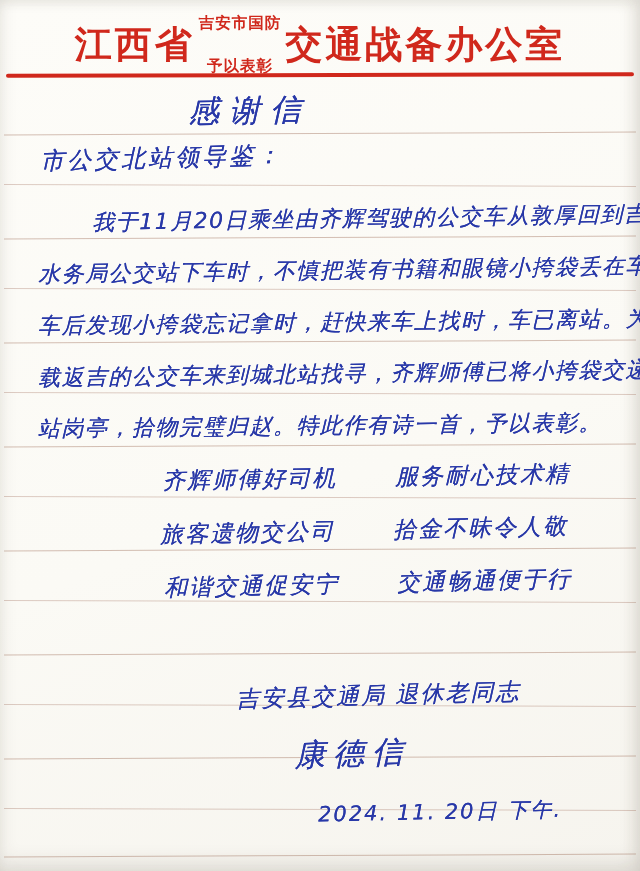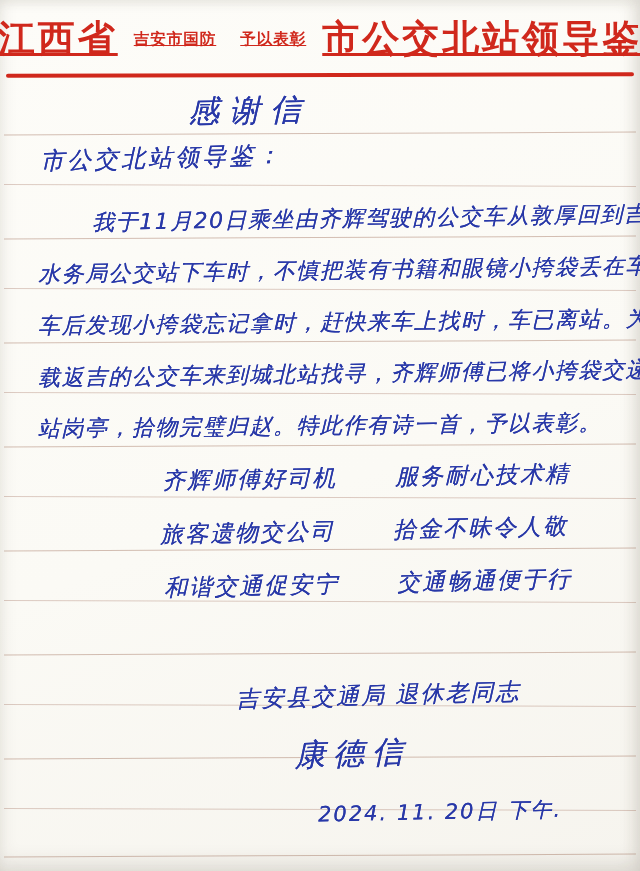--- a/index.html
+++ b/index.html
@@ -13,27 +13,27 @@
     background:linear-gradient(160deg,#fdfcf8 0%,#fbfaf5 55%,#f6f4ee 100%);
     box-shadow:inset 0 -10px 18px rgba(60,50,40,.10),
                inset -10px 0 14px rgba(60,50,40,.06),
                inset 0 6px 10px rgba(60,50,40,.05);
   }
   
   .letterhead{
     position:absolute;top:14px;left:0;width:640px;
     display:flex;justify-content:center;align-items:center;
     font-family:"DejaVu Serif","Liberation Serif",serif;
-    font-weight:bold;white-space:nowrap;text-decoration:underline;
+    font-weight:bold;white-space:nowrap;
   }
   .lh-big{font-size:37px;letter-spacing:3px;}
   .lh-small{
-    display:flex;flex-direction:row;justify-content:center;
+    display:flex;flex-direction:column;justify-content:center;
     font-size:15.5px;line-height:1.2;letter-spacing:1px;
-    margin:0 16px;text-align:center;gap:24px;
+    margin:0 4px;text-align:center;gap:24px;
   }
   .red-rule{
     position:absolute;top:73px;left:6px;width:628px;height:4px;
     border-radius:2px;transform:rotate(-.15deg);
   }
   
   .rule{
     position:absolute;left:4px;width:632px;height:1px;
     background:rgba(155,104,84,.42);
   }
@@ -77,21 +77,21 @@
     <div class="rule" style="top:809px"></div>
     <div class="rule" style="top:855px"></div>
   </div>
 
   <div class="letterhead ink-red" style="color: rgb(208, 40, 28);">
     <span class="lh-big">江西省</span>
     <span class="lh-small">
       <span>吉安市国防</span>
       <span>予以表彰</span>
     </span>
-    <span class="lh-big">市公交北站领导鉴</span>
+    <span class="lh-big">交通战备办公室</span>
   </div>
   <div class="red-rule ink-red-bg" style="background: rgb(208, 40, 28);"></div>
 
   <div class="hand title ink-blue" style="left: 188px; top: 90px; color: rgb(40, 56, 168);">感谢信</div>
 
   <div class="hand salutation ink-blue" style="left: 40px; top: 142px; color: rgb(40, 56, 168);">市公交北站领导鉴：</div>
 
   <div class="hand bodyline ink-blue" style="left: 92px; top: 203px; transform: rotate(-0.9deg); color: rgb(40, 56, 168);">我于11月20日乘坐由齐辉驾驶的公交车从敦厚回到吉安，在</div>
   <div class="hand bodyline ink-blue" style="left: 38px; top: 255px; transform: rotate(-0.8deg); color: rgb(40, 56, 168);">水务局公交站下车时，不慎把装有书籍和眼镜小挎袋丢在车上，下</div>
   <div class="hand bodyline ink-blue" style="left: 38px; top: 307px; transform: rotate(-0.7deg); color: rgb(40, 56, 168);">车后发现小挎袋忘记拿时，赶快来车上找时，车已离站。为此我又搭</div>

